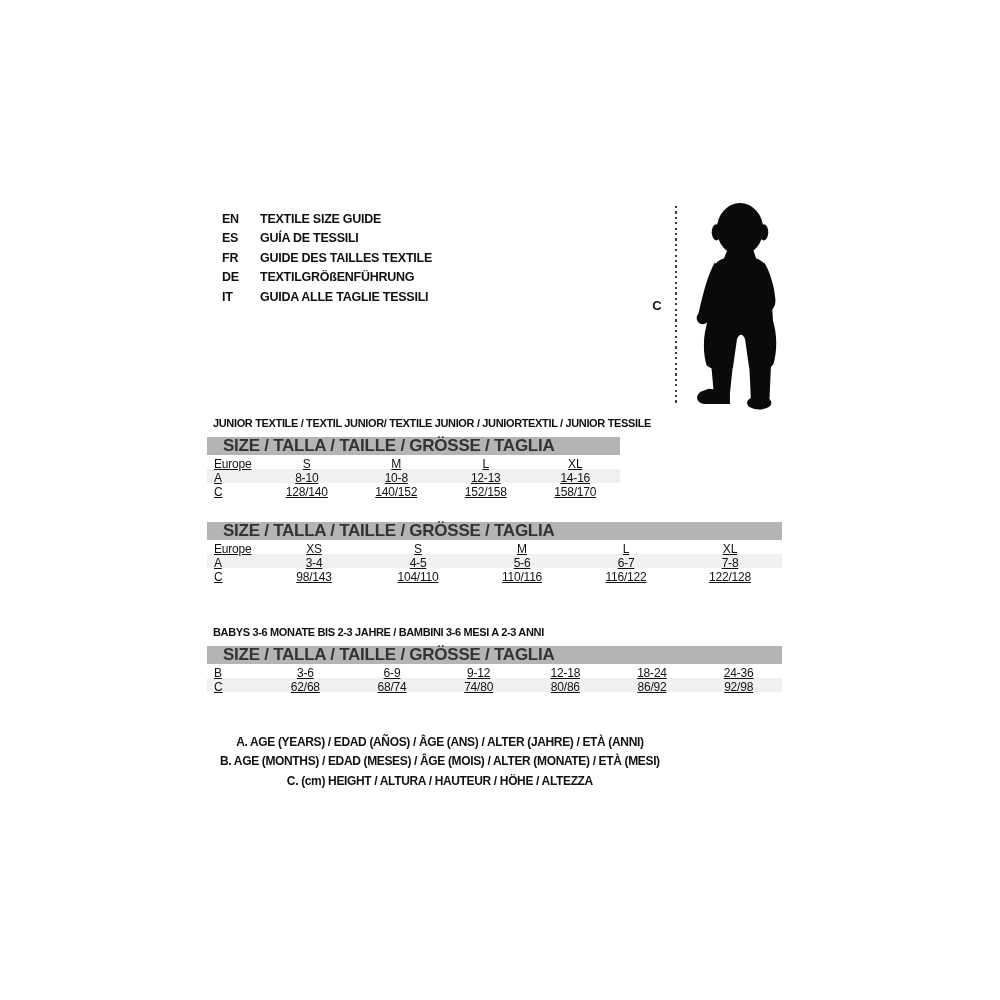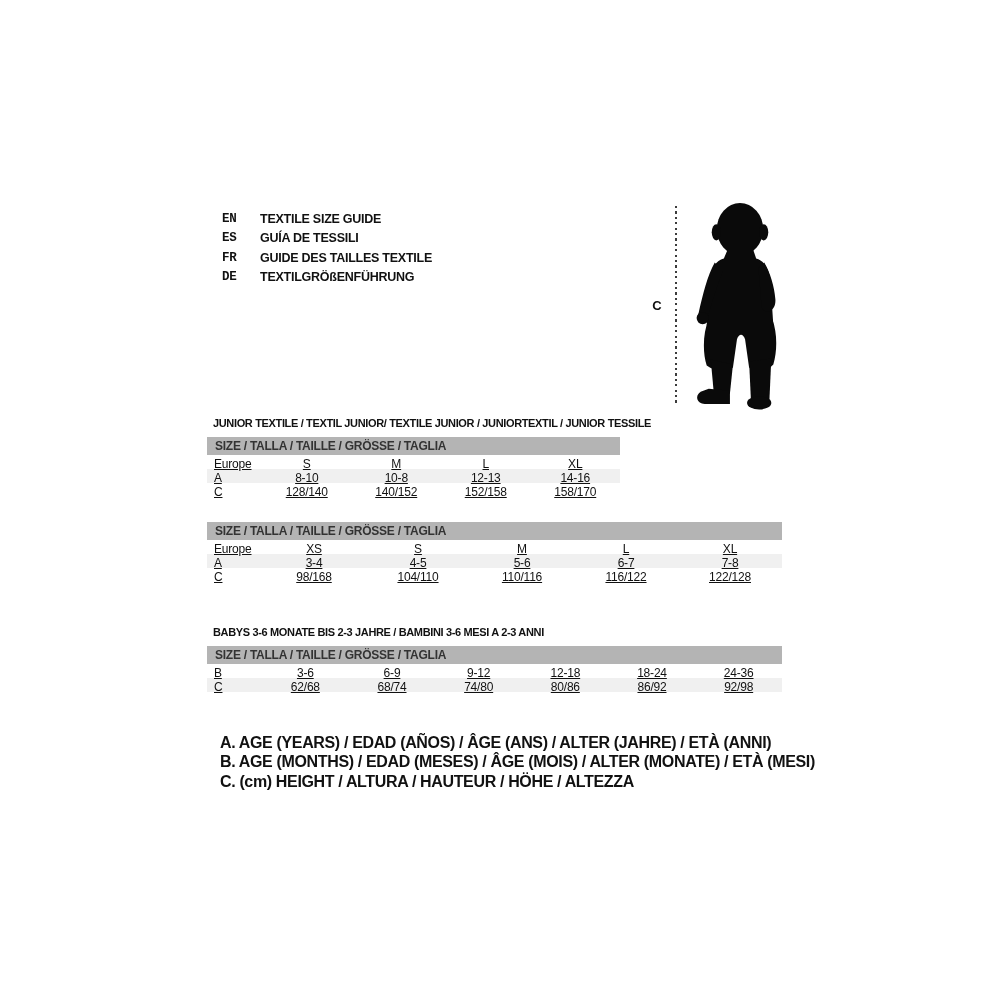--- a/index.html
+++ b/index.html
@@ -16,21 +16,21 @@
     font-family:"Liberation Sans","DejaVu Sans",sans-serif;
     color:var(--text);
     position:relative;
     overflow:hidden;
   }
   .canvas { position:absolute; inset:0; background:var(--bg); }
 
   
   .lang-block { position:absolute; left:222px; top:210px; }
   .lang-row { display:flex; line-height:19.4px; font-size:12.5px; font-weight:bold; letter-spacing:-0.25px; }
-  .lang-code { width:38px;font-family:Liberation Mono, monospace; }
+  .lang-code { width:38px; }
 
   
   .measure-line {
     position:absolute; left:675px; top:206px; width:2px; height:199px;
     background-image:repeating-linear-gradient(to bottom, #3c3c3c 0 2.2px, transparent 2.2px 5.4px);
   }
   .measure-label {
     position:absolute; left:648px; top:298px; width:18px; text-align:center;
     font-size:13px; font-weight:bold;
   }
@@ -44,36 +44,36 @@
 
   .tbl-title { margin-bottom:4px; }
   .tbl-title-line {
     font-size:11px; font-weight:bold; line-height:19px;
     letter-spacing:-0.35px; white-space:nowrap; padding-left:6px;
   }
   .tbl-title-line .sub { font-size:7.5px; vertical-align:-2px; }
 
   .size-bar {
     height:18px; line-height:18px; background:var(--bar-bg);
-    padding-left:8px; font-size:12px; font-weight:600;
+    padding-left:16px; font-size:17px; font-weight:600;
     color:var(--bar-text); letter-spacing:-0.25px;
   }
   .tbl-row {
     display:grid; height:14px; line-height:18px;
     font-size:12px; letter-spacing:-0.2px;text-decoration:underline;
   }
   .tbl-row.shaded { background:var(--shade); }
   .row-label { padding-left:7px; text-align:left; }
   .cell { text-align:center; }
 
   
   .footnotes { position:absolute; left:220px; top:733px; }
   .footnote {
-    font-size:16px; font-weight:bold; line-height:19.3px;
-    letter-spacing:-0.35px; white-space:nowrap;
+    font-size:12px; font-weight:bold; line-height:19.3px;
+    letter-spacing:-0.35px; white-space:nowrap;text-align:center;
   }
 </style>
 </head>
 <body>
 
 <div class="canvas">
 
   <div class="lang-block">
       <div class="lang-row">
         <span class="lang-code">EN</span>
@@ -83,20 +83,24 @@
         <span class="lang-code">ES</span>
         <span class="lang-label">GUÍA DE TESSILI</span>
       </div>
       <div class="lang-row">
         <span class="lang-code">FR</span>
         <span class="lang-label">GUIDE DES TAILLES TEXTILE</span>
       </div>
       <div class="lang-row">
         <span class="lang-code">DE</span>
         <span class="lang-label">TEXTILGRÖßENFÜHRUNG</span>
+      </div>
+      <div class="lang-row">
+        <span class="lang-code">IT</span>
+        <span class="lang-label">GUIDA ALLE TAGLIE TESSILI</span>
       </div>
     </div>
 
   <div class="measure-line"></div>
   <div class="measure-label">C</div>
   <svg class="silhouette" width="102" height="212" viewBox="0 0 100 210" fill="var(--sil)">
     <ellipse cx="51" cy="29" rx="23" ry="26"></ellipse>
     <ellipse cx="27.5" cy="32" rx="4.5" ry="8"></ellipse>
     <ellipse cx="74.5" cy="32" rx="4.5" ry="8"></ellipse>
     <path d="M40 46 L63 46 L67 58 C75 60 79 68 81 78 L84 124 L18 124 L21 78 C23 68 27 60 35 58 Z"></path>
@@ -154,21 +158,21 @@
         <div class="tbl-row shaded" style="grid-template-columns: 55px repeat(5, 1fr);">
           <span class="row-label">A</span>
           <span class="cell">3-4</span>
           <span class="cell">4-5</span>
           <span class="cell">5-6</span>
           <span class="cell">6-7</span>
           <span class="cell">7-8</span>
         </div>
         <div class="tbl-row" style="grid-template-columns: 55px repeat(5, 1fr);">
           <span class="row-label">C</span>
-          <span class="cell">98/168</span>
+          <span class="cell">98/143</span>
           <span class="cell">104/110</span>
           <span class="cell">110/116</span>
           <span class="cell">116/122</span>
           <span class="cell">122/128</span>
         </div>
       </div>
   </div>
 
   <div class="section" id="sec-babies">
     <div class="tbl-title">

